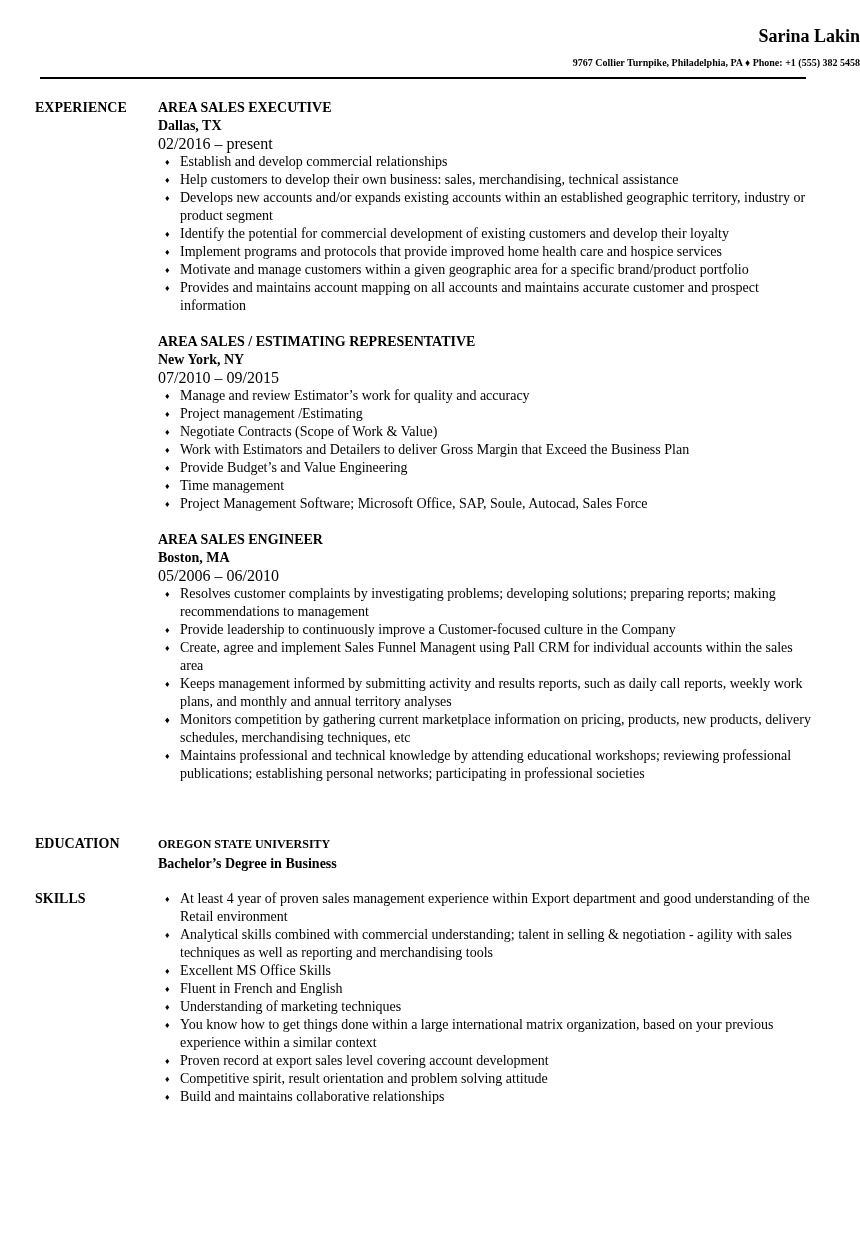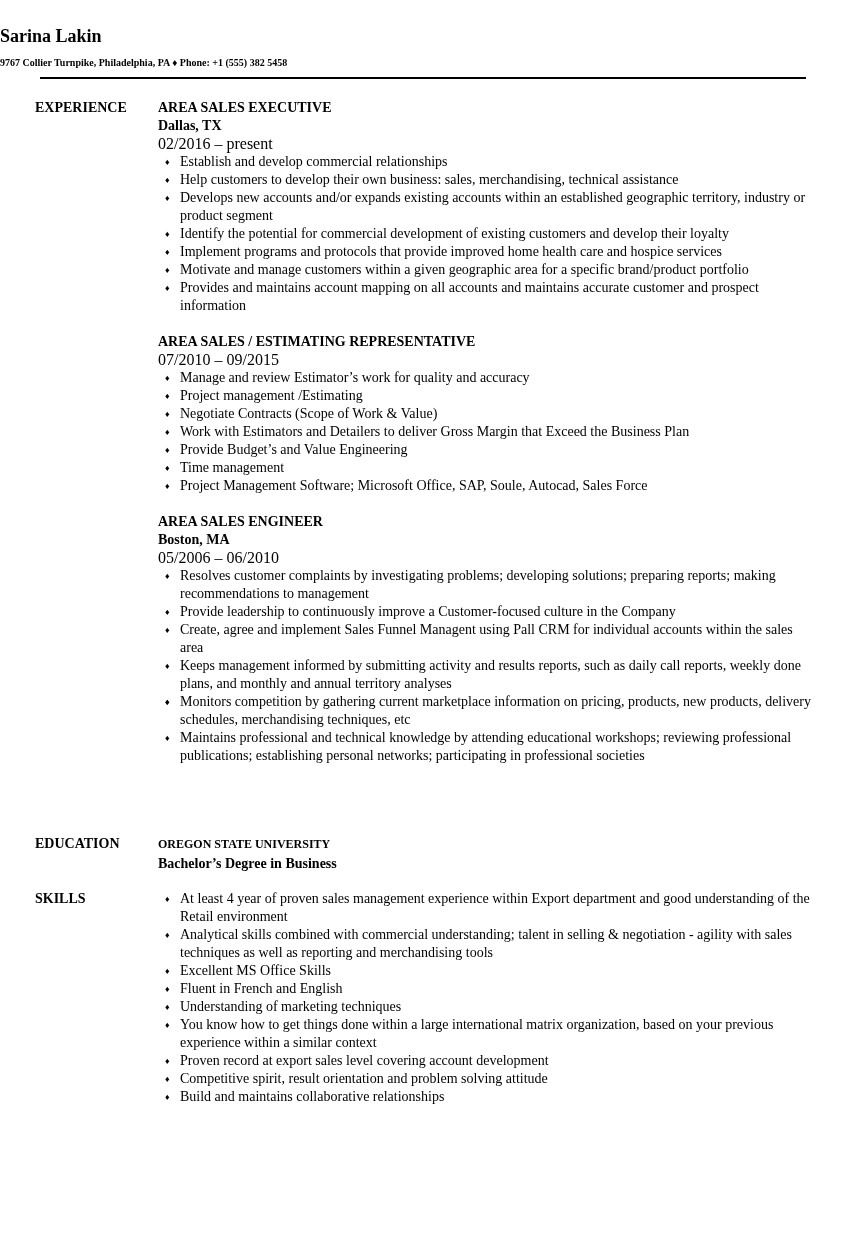--- a/index.html
+++ b/index.html
@@ -1,20 +1,20 @@
 <!DOCTYPE html>
 <html><head>
 <meta charset="utf-8">
 <style>
   html, body { margin: 0; padding: 0; background: #ffffff; }
   body {
     width: 860px; height: 1240px; position: relative; overflow: hidden;
     font-family: "Liberation Serif", serif; color: #000; font-size: 14px;
   }
-  .header { position: absolute; top: 24px; left: 0; width: 860px; text-align: left; }
+  .header { position: absolute; top: 24px; left: 0; width: 860px; text-align: right; }
   .name { font-weight: bold; font-size: 18px; line-height: 24px; margin: 0; }
   .contact { font-weight: bold; font-size: 10px; line-height: 18px; margin-top: 6px; }
   .rule { position: absolute; top: 77px; left: 40px; width: 766px; height: 2px; background: #000; }
   .section { position: absolute; left: 0; width: 860px; }
   .section-label { position: absolute; left: 35px; top: 0; font-weight: bold; font-size: 14px; line-height: 18px; }
   .section-body { position: absolute; left: 158px; top: 0; width: 660px; }
   .job { margin-bottom: 18px; }
   .job-title { font-weight: bold; font-size: 14px; line-height: 18px; }
   .job-loc { font-weight: bold; font-size: 14px; line-height: 18px; }
   .job-dates { font-size: 16px; line-height: 18px; }
@@ -47,41 +47,42 @@
           <li><span class="bullet">♦</span><span>Develops new accounts and/or expands existing accounts within an established geographic territory, industry or product segment</span></li>
           <li><span class="bullet">♦</span><span>Identify the potential for commercial development of existing customers and develop their loyalty</span></li>
           <li><span class="bullet">♦</span><span>Implement programs and protocols that provide improved home health care and hospice services</span></li>
           <li><span class="bullet">♦</span><span>Motivate and manage customers within a given geographic area for a specific brand/product portfolio</span></li>
           <li><span class="bullet">♦</span><span>Provides and maintains account mapping on all accounts and maintains accurate customer and prospect information</span></li>
         </ul>
     </div>
 
     <div class="job">
       <div class="job-title">AREA SALES / ESTIMATING REPRESENTATIVE</div>
+      <div class="job-loc">New York, NY</div>
       <div class="job-dates">07/2010 – 09/2015</div>
       <ul>
           <li><span class="bullet">♦</span><span>Manage and review Estimator’s work for quality and accuracy</span></li>
           <li><span class="bullet">♦</span><span>Project management /Estimating</span></li>
           <li><span class="bullet">♦</span><span>Negotiate Contracts (Scope of Work &amp; Value)</span></li>
           <li><span class="bullet">♦</span><span>Work with Estimators and Detailers to deliver Gross Margin that Exceed the Business Plan</span></li>
           <li><span class="bullet">♦</span><span>Provide Budget’s and Value Engineering</span></li>
           <li><span class="bullet">♦</span><span>Time management</span></li>
           <li><span class="bullet">♦</span><span>Project Management Software; Microsoft Office, SAP, Soule, Autocad, Sales Force</span></li>
         </ul>
     </div>
 
     <div class="job">
       <div class="job-title">AREA SALES ENGINEER</div>
       <div class="job-loc">Boston, MA</div>
       <div class="job-dates">05/2006 – 06/2010</div>
       <ul>
           <li><span class="bullet">♦</span><span>Resolves customer complaints by investigating problems; developing solutions; preparing reports; making recommendations to management</span></li>
           <li><span class="bullet">♦</span><span>Provide leadership to continuously improve a Customer-focused culture in the Company</span></li>
           <li><span class="bullet">♦</span><span>Create, agree and implement Sales Funnel Managent using Pall CRM for individual accounts within the sales area</span></li>
-          <li><span class="bullet">♦</span><span>Keeps management informed by submitting activity and results reports, such as daily call reports, weekly done plans, and monthly and annual territory analyses</span></li>
+          <li><span class="bullet">♦</span><span>Keeps management informed by submitting activity and results reports, such as daily call reports, weekly work plans, and monthly and annual territory analyses</span></li>
           <li><span class="bullet">♦</span></li>
           <li><span class="bullet">♦</span><span>Monitors competition by gathering current marketplace information on pricing, products, new products, delivery schedules, merchandising techniques, etc</span></li>
           <li><span class="bullet">♦</span><span>Maintains professional and technical knowledge by attending educational workshops; reviewing professional publications; establishing personal networks; participating in professional societies</span></li>
         </ul>
     </div>
   </div>
 </div>
 
 <div class="section" style="top:835px;">
   <div class="section-label">EDUCATION</div>

